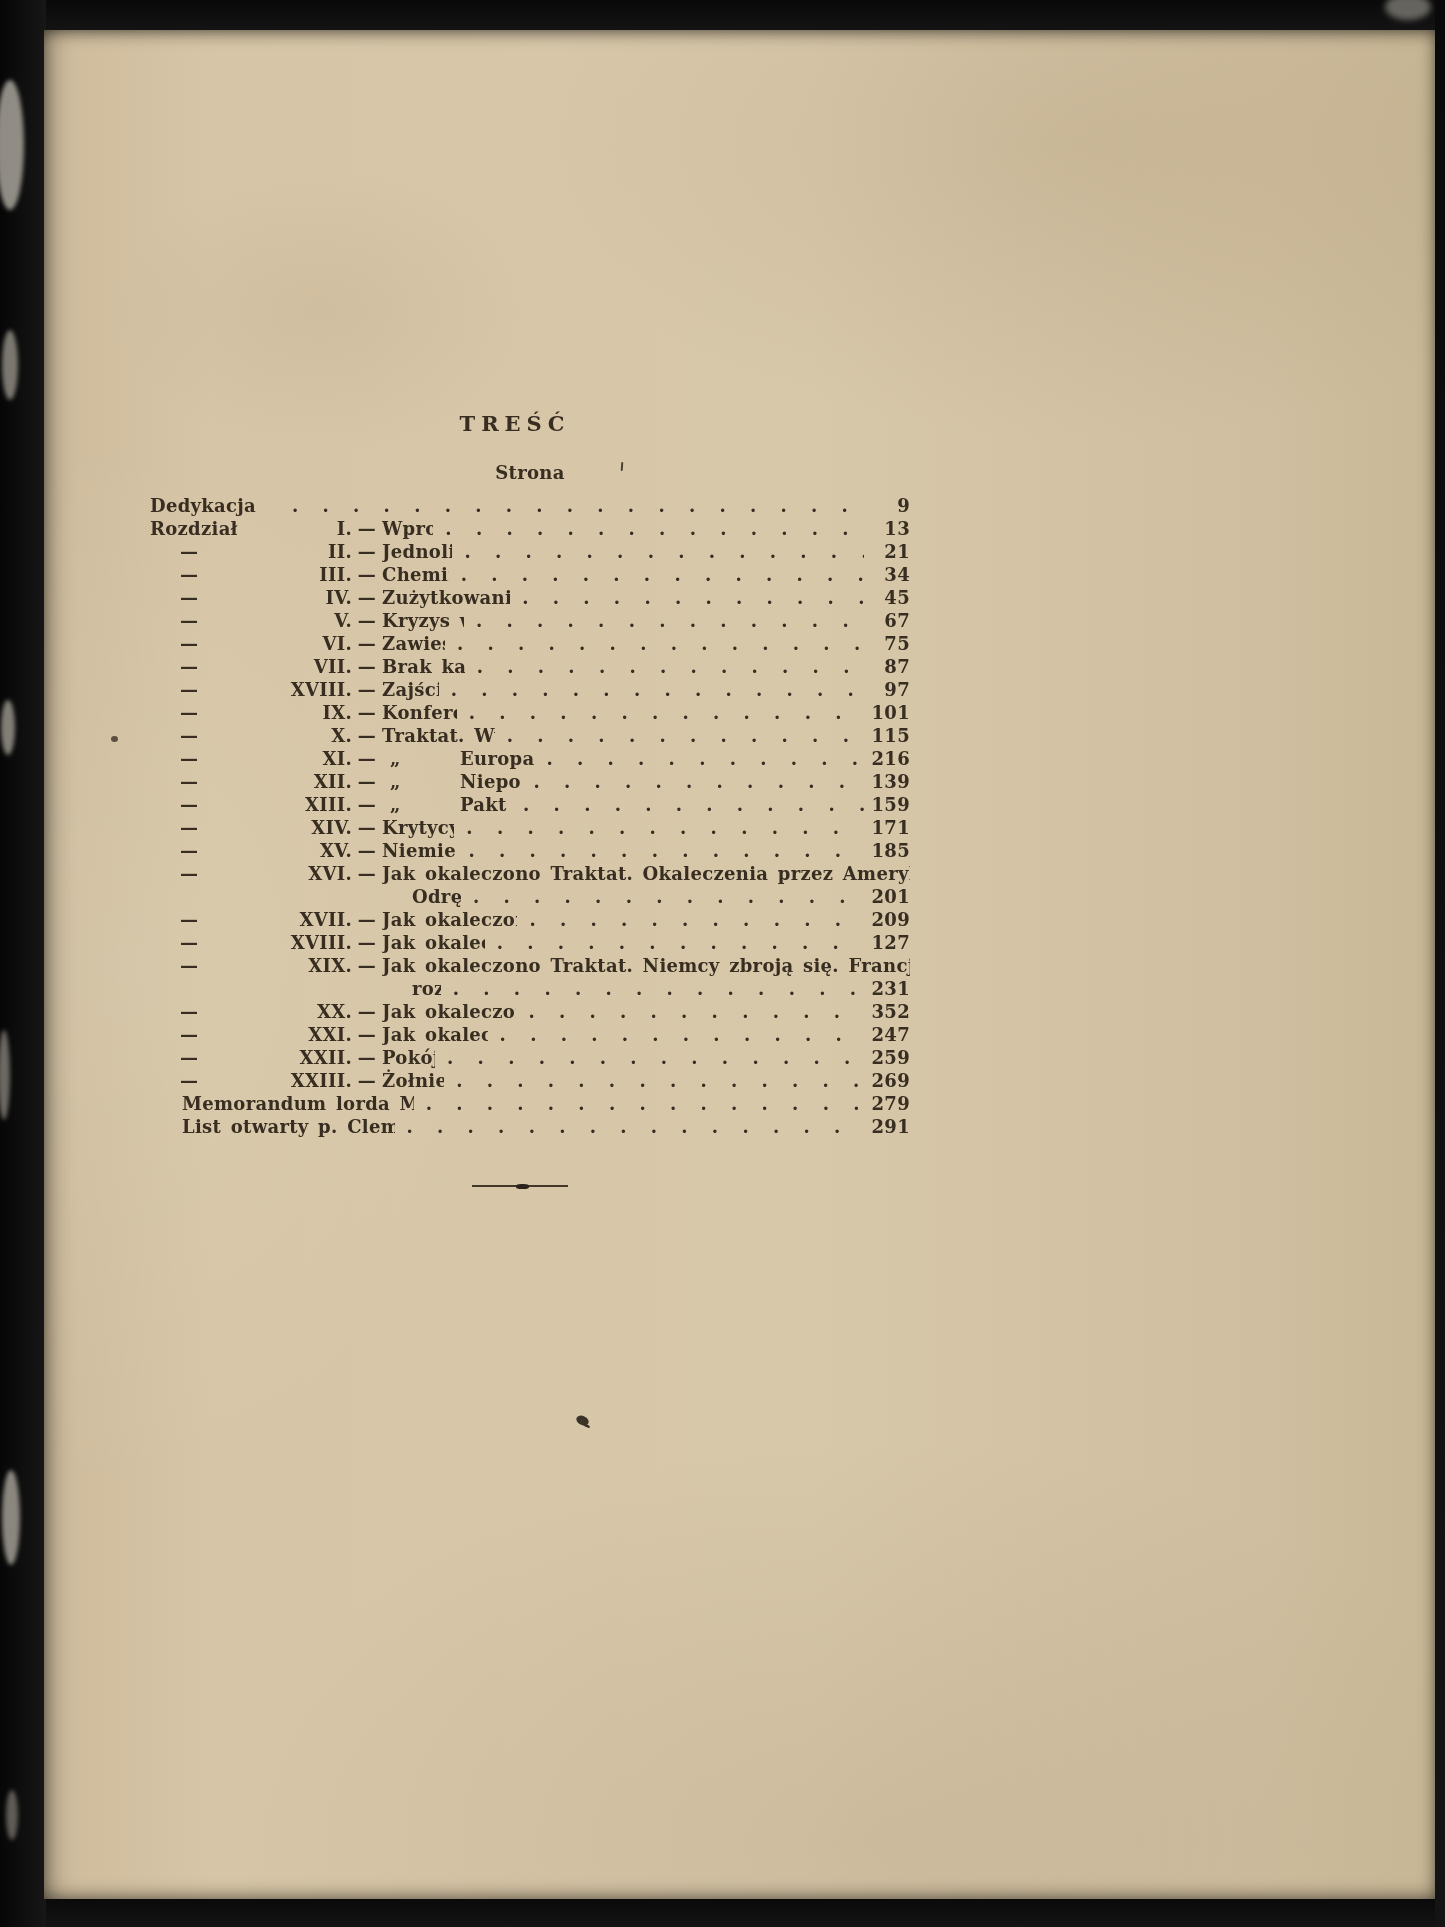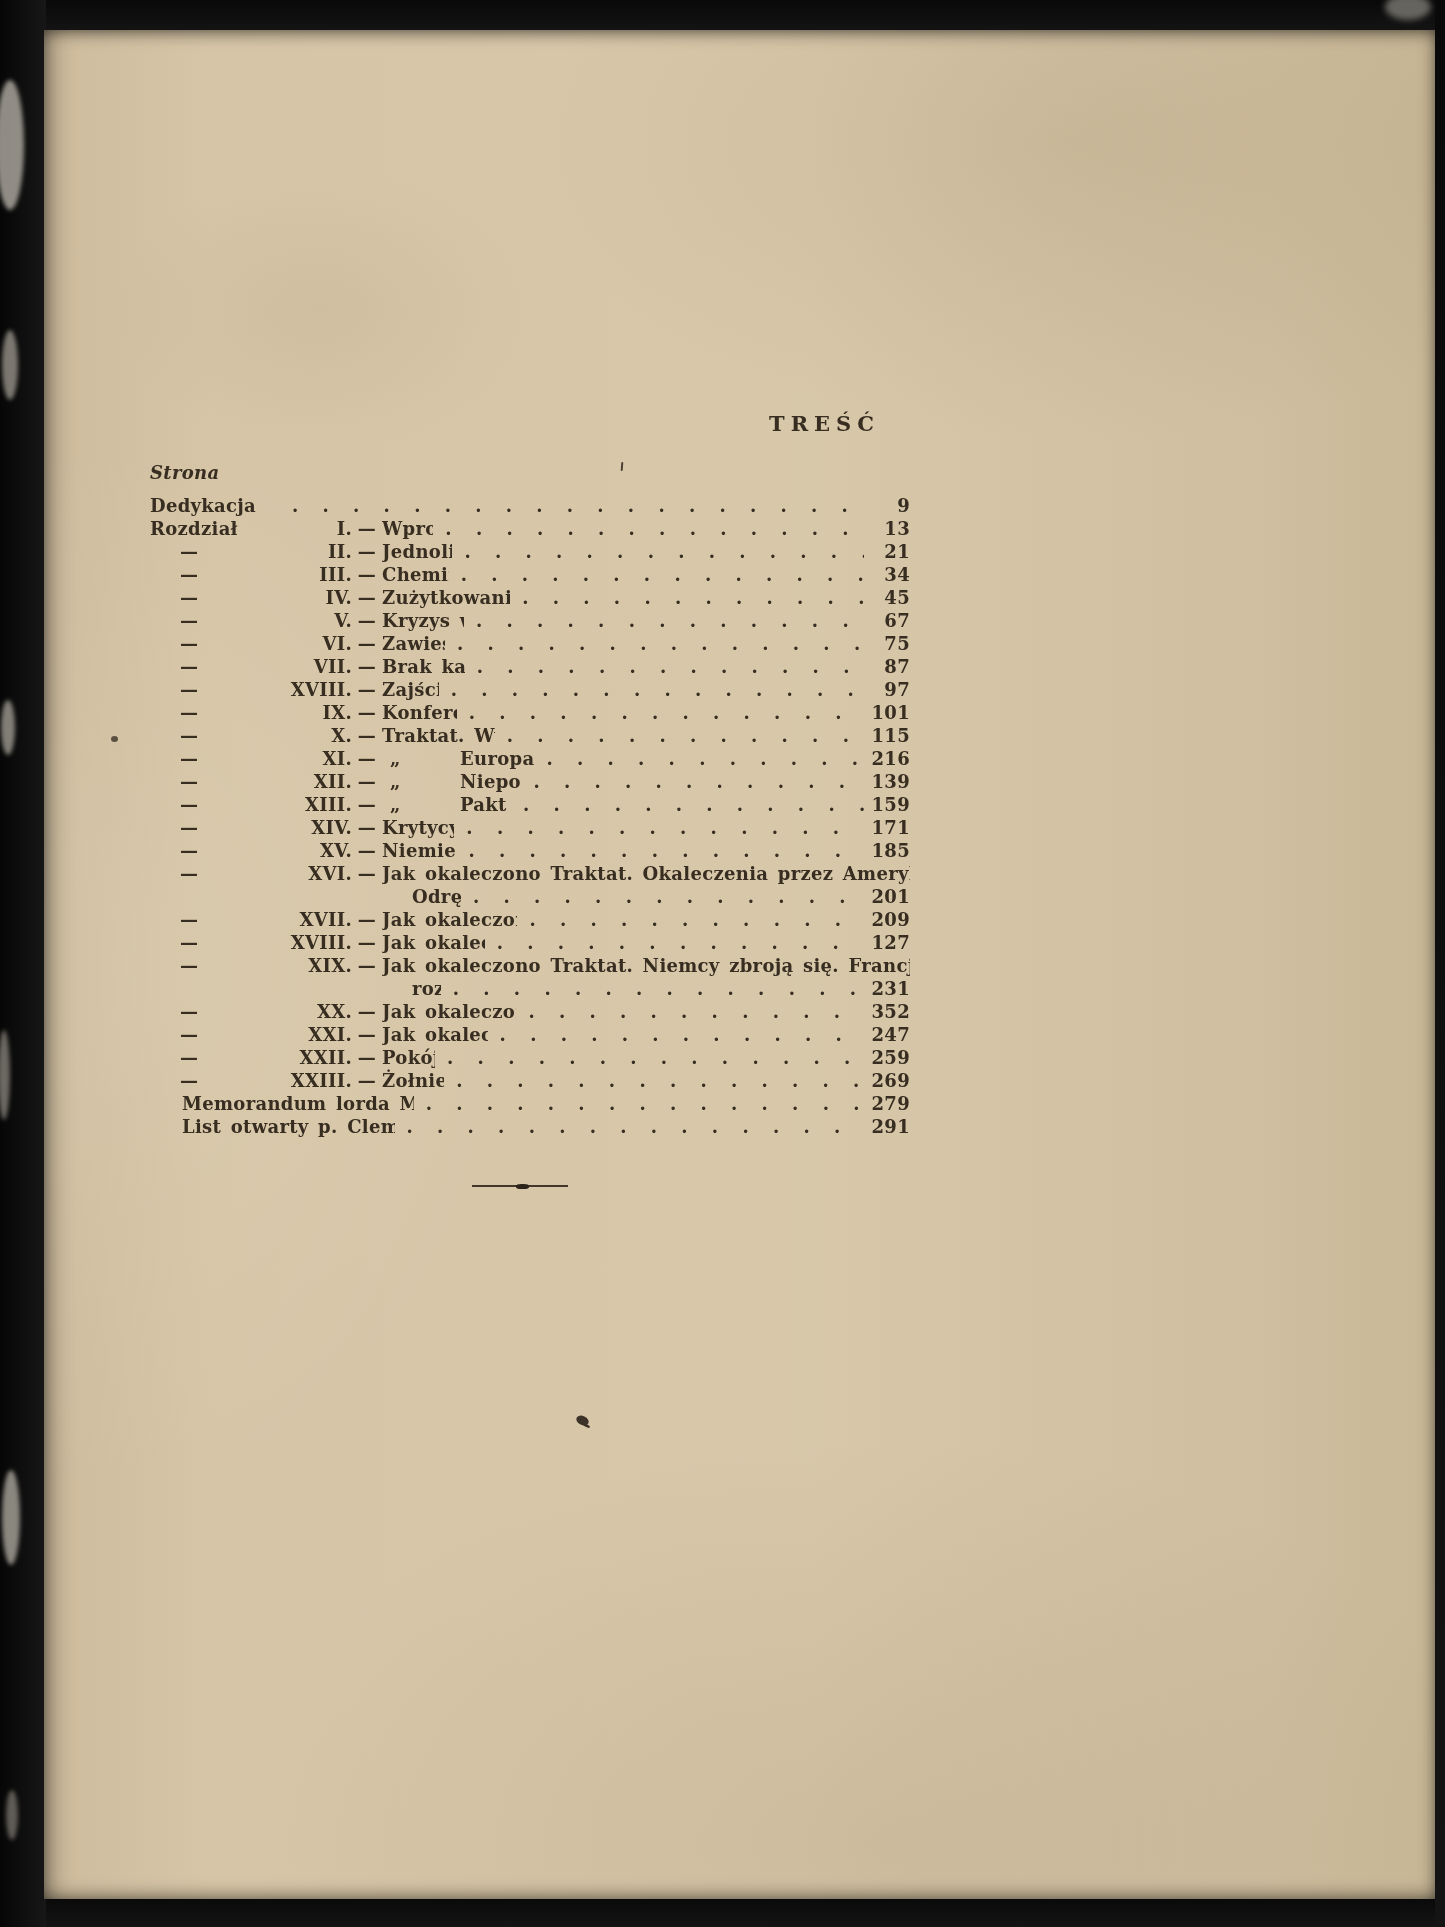--- a/index.html
+++ b/index.html
@@ -42,23 +42,23 @@
     box-shadow:
       inset 0 8px 16px -6px rgba(0,0,0,.5),
       inset 16px 0 26px -12px rgba(0,0,0,.42),
       inset -10px 0 18px -10px rgba(0,0,0,.3),
       inset 0 -10px 18px -8px rgba(0,0,0,.4);
   }
   
   .content{position:absolute;left:106px;top:383px;width:760px;font-size:18px;font-weight:bold;letter-spacing:.3px;}
   .toc-title{
     font-size:21px;font-weight:bold;letter-spacing:6px;
-    text-align:right;line-height:22px;margin:0 30px 26px 0;
-  }
-  .strona{text-align:left;line-height:23px;margin-bottom:10px;font-style:italic;}
+    text-align:center;line-height:22px;margin:0 30px 26px 0;
+  }
+  .strona{text-align:center;line-height:23px;margin-bottom:10px;}
   .toc{margin-top:0;}
   .toc-row{display:flex;line-height:23px;white-space:nowrap;}
   .c-label{flex:0 0 130px;}
   .c-label.em{padding-left:30px;}
   .c-num{flex:0 0 72px;text-align:right;}
   .c-dash{flex:0 0 30px;text-align:center;}
   .c-gap{flex:0 0 32px;}
   .c-body{flex:1;min-width:0;}
   .bline{display:flex;overflow:hidden;}
   .c-title{flex:0 1 auto;word-spacing:3px;overflow:hidden;}

